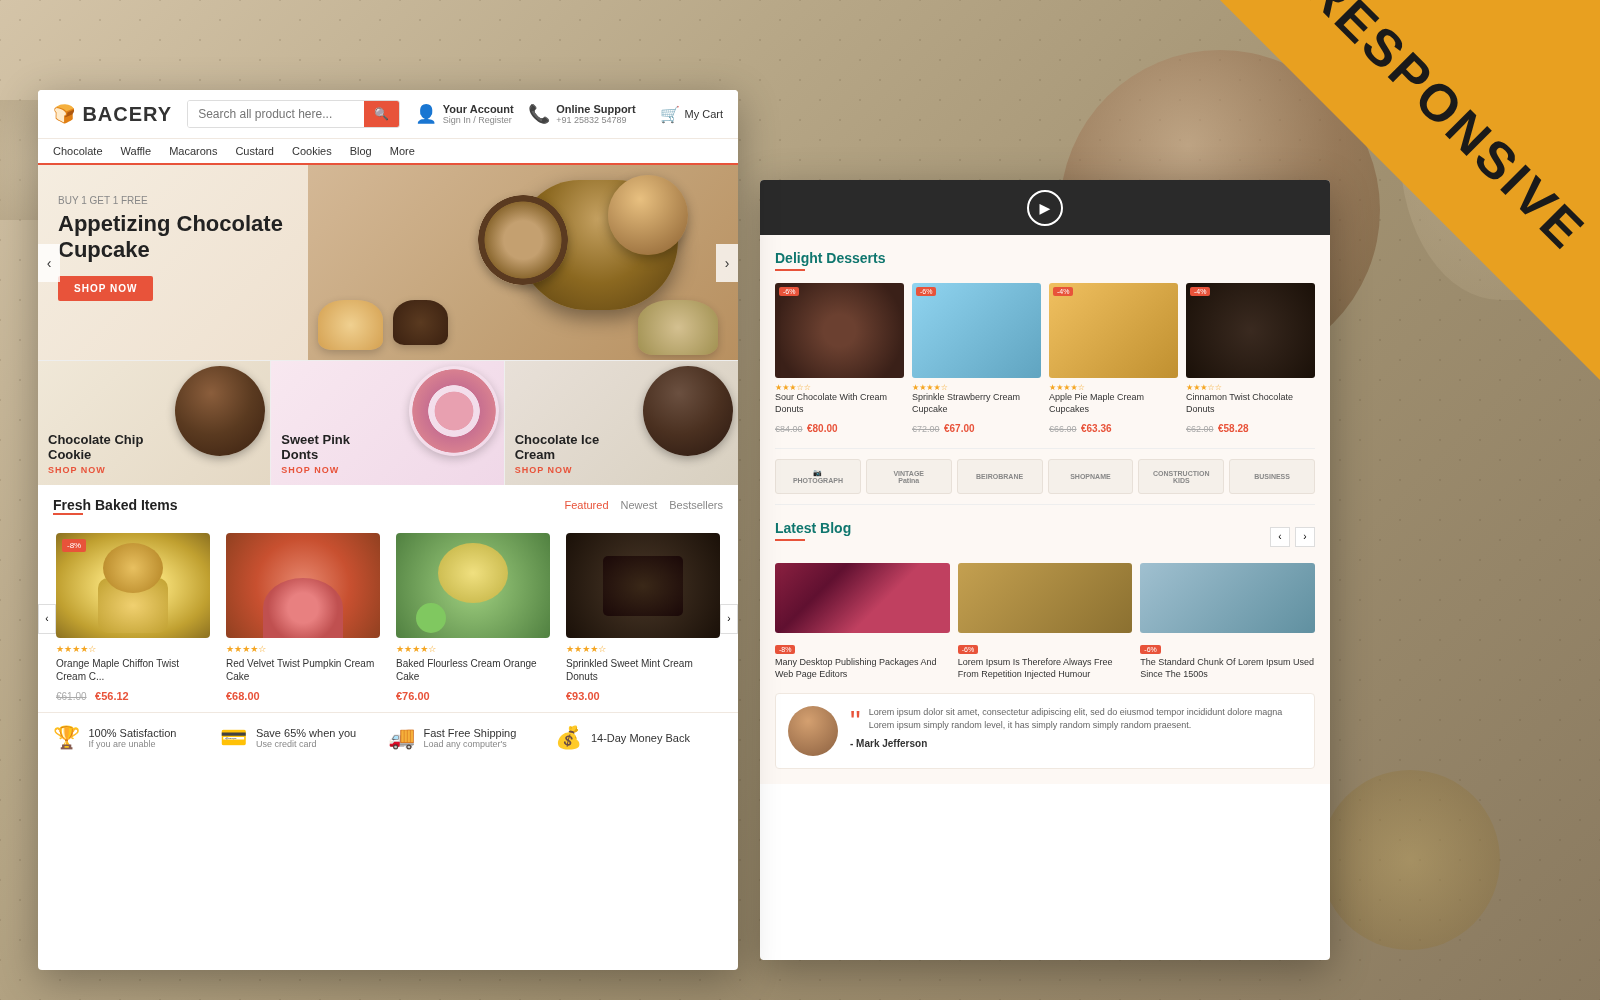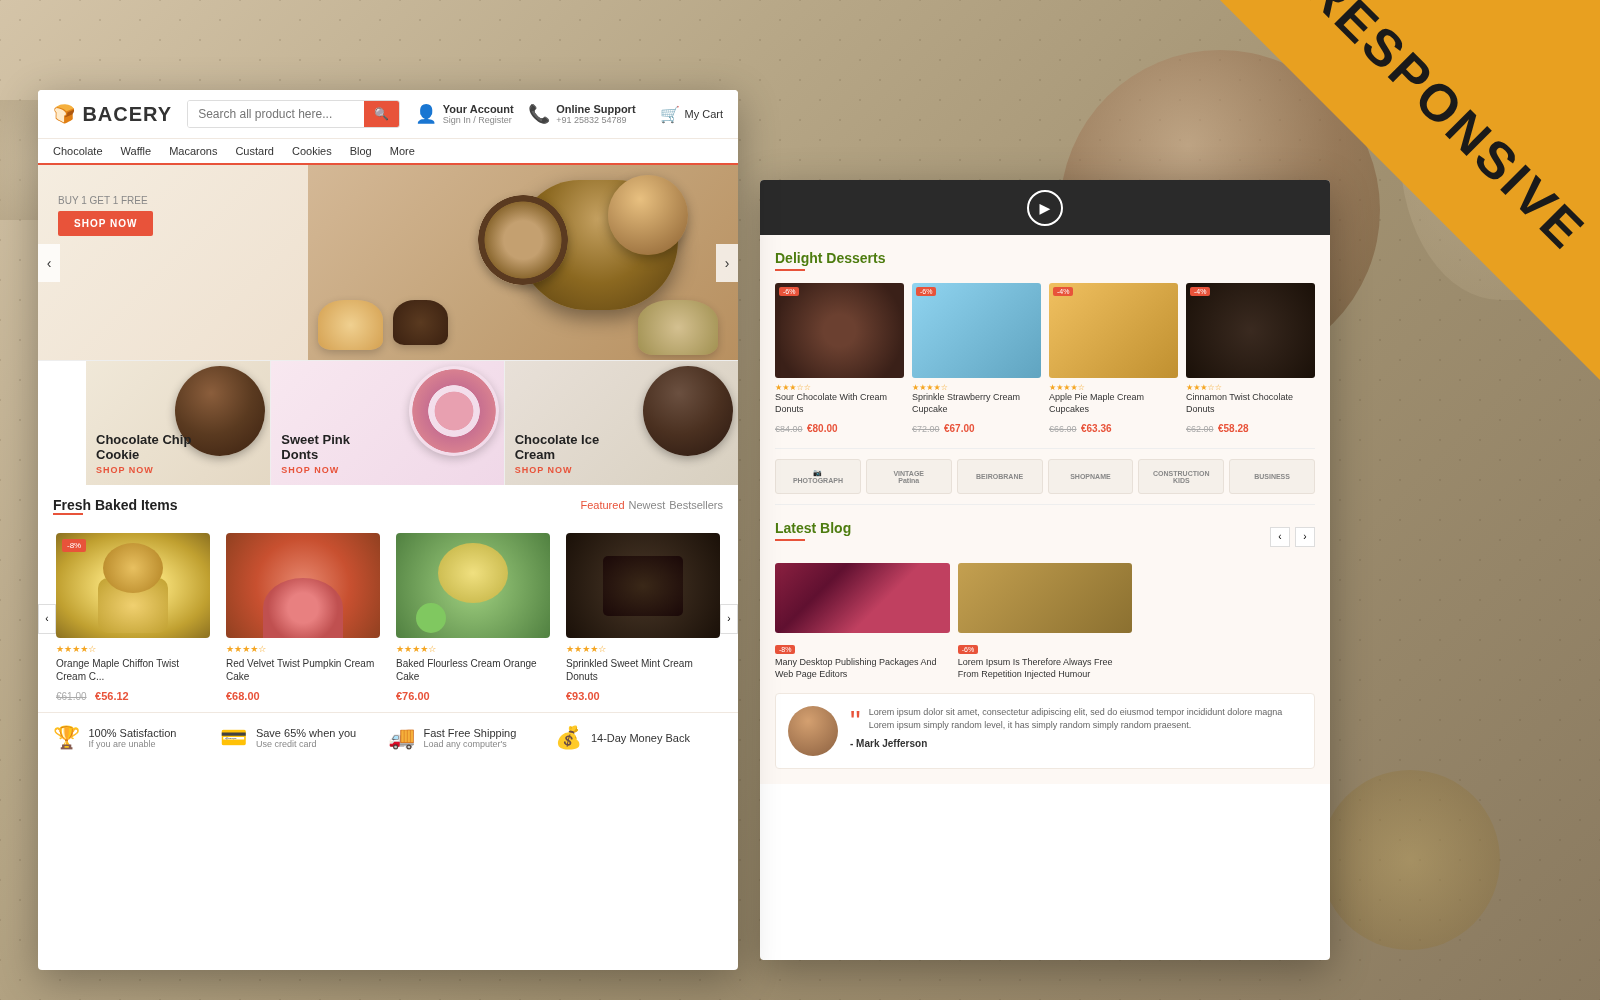--- a/index.html
+++ b/index.html
@@ -307,21 +307,21 @@
       padding: 12px 15px 8px;
       background: #fff;
     }
     .section-title {
       font-size: 14px;
       font-weight: bold;
       color: #222;
     }
     .section-tabs {
       display: flex;
-      gap: 4px;
+      gap: 12px;
       font-size: 11px;
       justify-content: space-between;
     }
     .tab-item { color: #888; cursor: pointer; }
     .tab-item.active { color: #e8533a; }
 
     .products-row {
       display: grid;
       grid-template-columns: repeat(4, 1fr);
       gap: 0;
@@ -429,21 +429,21 @@
       font-size: 14px;
     }
 
     .right-content {
       padding: 15px;
       background: #fdf8f4;
     }
     .right-section-title {
       font-size: 14px;
       font-weight: bold;
-      color: #4d7c0f;
+      color: #0f766e;
       margin-bottom: 3px;
     }
     .right-section-underline {
       width: 30px;
       height: 2px;
       background: #e8533a;
       margin-bottom: 12px;
     }
 
     
@@ -678,20 +678,21 @@
     <a class="nav-item">Cookies</a>
     <a class="nav-item">Blog</a>
     <a class="nav-item">More</a>
     <div class="nav-right"></div>
   </div>
 
   <div class="hero-slider">
     <button class="slider-arrow slider-arrow-left">‹</button>
     <div class="hero-content">
       <div class="hero-subtitle">BUY 1 GET 1 FREE</div>
+      <div class="hero-title" style="font-size:22px;font-weight:900;color:#222;line-height:1.2;margin-bottom:12px;">Appetizing Chocolate<br>Cupcake</div>
       <button class="shop-now-btn">SHOP NOW</button>
     </div>
 
     <div class="hero-image-area">
 
       <div style="position:relative;width:100%;height:100%;">
 
         <div style="position:absolute;right:60px;top:15px;width:160px;height:130px;background:radial-gradient(ellipse at 50% 30%, #c4a060, #8B6820, #5a4010);border-radius:80px 80px 90px 90px;box-shadow:0 8px 20px rgba(0,0,0,0.4);"></div>
 
         <div style="position:absolute;right:50px;top:10px;width:80px;height:80px;background:radial-gradient(circle at 40% 30%, #e8c080, #8B6030);border-radius:50%;box-shadow:0 4px 12px rgba(0,0,0,0.3);"></div>
@@ -701,21 +702,21 @@
         <div style="position:absolute;left:10px;bottom:10px;width:65px;height:50px;background:radial-gradient(circle, #f0d090, #d4a050);border-radius:40% 40% 20% 20%;box-shadow:0 3px 8px rgba(0,0,0,0.2);"></div>
         <div style="position:absolute;left:85px;bottom:15px;width:55px;height:45px;background:radial-gradient(circle, #5a3a20, #3a2010);border-radius:40% 40% 20% 20%;box-shadow:0 3px 8px rgba(0,0,0,0.2);"></div>
         <div style="position:absolute;right:20px;bottom:5px;width:80px;height:55px;background:radial-gradient(circle, #d4c090, #a09050);border-radius:40% 40% 20% 20%;box-shadow:0 3px 8px rgba(0,0,0,0.2);"></div>
       </div>
     </div>
     <button class="slider-arrow slider-arrow-right">›</button>
   </div>
 
   <div class="banners-row">
 
-    <div class="banner-item" style="background:linear-gradient(135deg, #f0e8d8, #e4d8c4);margin-left:48px;">
+    <div class="banner-item" style="background:linear-gradient(135deg, #f0e8d8, #e4d8c4);">
       <div class="banner-text">
         <div class="banner-title">Chocolate Chip<br>Cookie</div>
         <div class="banner-shop">SHOP NOW</div>
       </div>
       <div class="banner-img-area banner1-img" style="width:90px;height:90px;background:radial-gradient(circle at 40% 30%, #8B5E3C, #5a3a20, #3a2010);box-shadow:0 3px 10px rgba(0,0,0,0.3);"></div>
     </div>
 
     <div class="banner-item" style="background:linear-gradient(135deg, #f8e8f0, #f0d8e8);">
       <div class="banner-text">
         <div class="banner-title">Sweet Pink<br>Donts</div>
@@ -930,20 +931,25 @@
           <span class="blog-badge">-8%</span>
           <div class="blog-title">Many Desktop Publishing Packages And Web Page Editors</div>
         </div>
 
         <div class="blog-card">
           <div class="blog-img b2-img" style="background:linear-gradient(135deg, #c4a050, #8B7030);"></div>
           <span class="blog-badge">-6%</span>
           <div class="blog-title">Lorem Ipsum Is Therefore Always Free From Repetition Injected Humour</div>
         </div>
 
+        <div class="blog-card">
+          <div class="blog-img b3-img" style="background:linear-gradient(135deg, #a0c0d0, #6090a0);"></div>
+          <span class="blog-badge">-6%</span>
+          <div class="blog-title">The Standard Chunk Of Lorem Ipsum Used Since The 1500s</div>
+        </div>
       </div>
     </div>
 
     <div class="testimonial">
       <div class="testimonial-avatar"></div>
       <div>
         <span class="quote-icon">"</span>
         <div class="testimonial-text">Lorem ipsum dolor sit amet, consectetur adipiscing elit, sed do eiusmod tempor incididunt dolore magna Lorem ipsum simply random level, it has simply random simply random praesent.</div>
         <div class="testimonial-author">- Mark Jefferson</div>
       </div>

